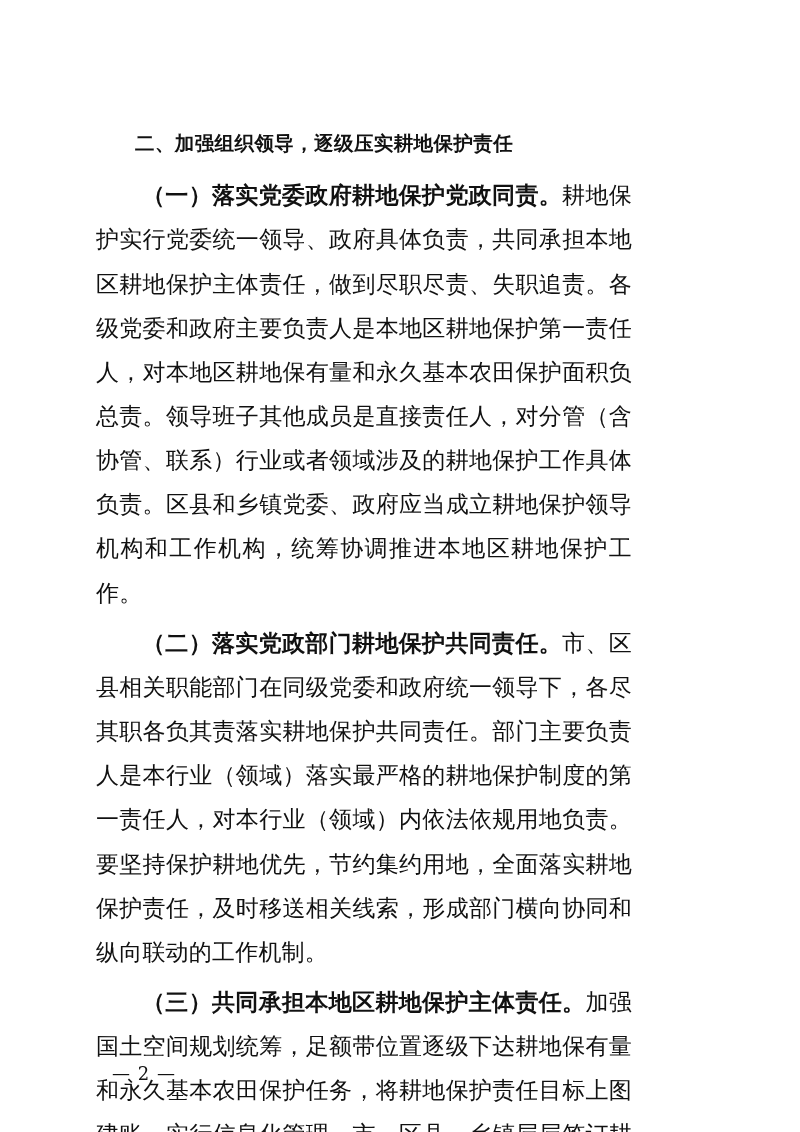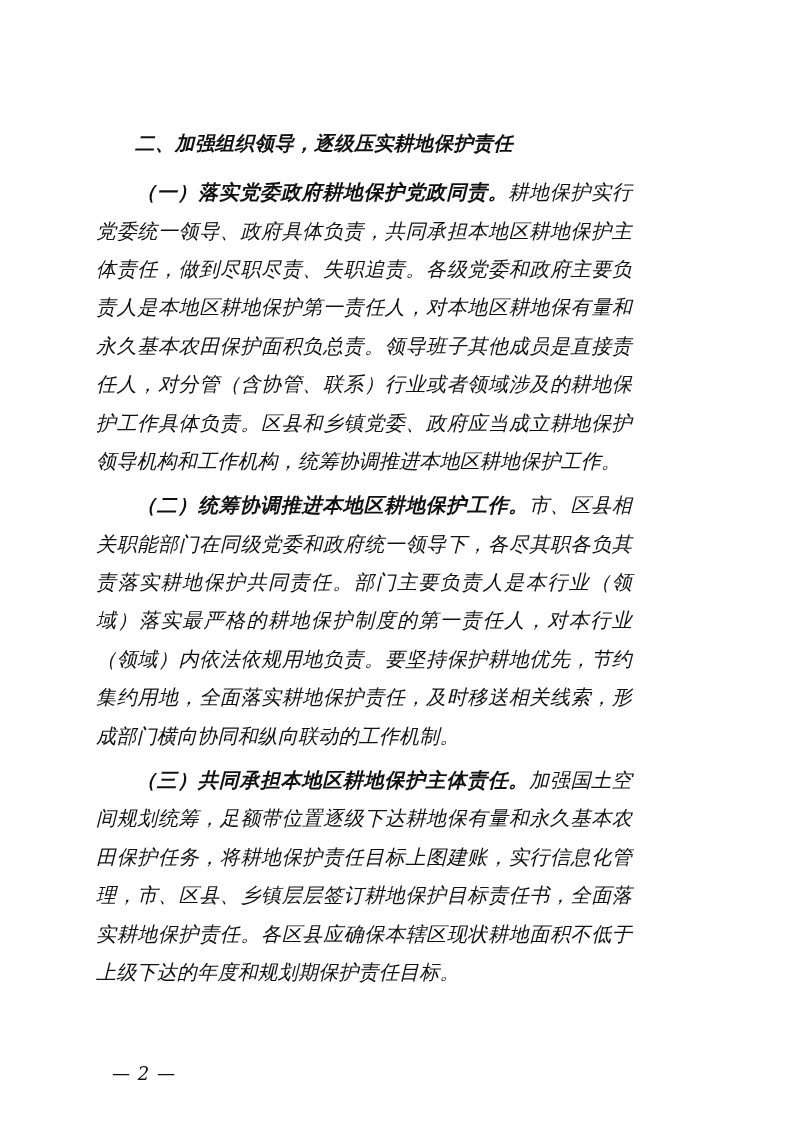--- a/index.html
+++ b/index.html
@@ -14,32 +14,31 @@
     color: #111111;
     position: relative;
     overflow: hidden;
   }
   .page {
     box-sizing: border-box;
     width: 728px;
     height: 1132px;
     padding: 128px 96px 0 96px;
     position: relative;
-    font-style: italic;
   }
   .section-heading {
     font-size: 19.5px;
     font-weight: bold;
     letter-spacing: 0.4px;
     margin: 0 0 14px 0;
     text-indent: 2em;
     line-height: 1.6;
   }
   .para {
-    font-size: 20px;
+    font-size: 23px;
     line-height: 1.92;
     margin: 0 0 6px 0;
     text-indent: 2em;
     text-align: justify;
     text-justify: inter-ideograph;
     letter-spacing: 0.2px;
   }
   .para .lead {
     font-weight: bold;
   }
@@ -60,19 +59,19 @@
 </style>
 </head>
 <body>
 
 <div class="page">
 
   <h2 class="section-heading">二、加强组织领导，逐级压实耕地保护责任</h2>
 
   <p class="para"><span class="lead">（一）落实党委政府耕地保护党政同责。</span><span>耕地保护实行党委统一领导、政府具体负责，共同承担本地区耕地保护主体责任，做到尽职尽责、失职追责。各级党委和政府主要负责人是本地区耕地保护第一责任人，对本地区耕地保有量和永久基本农田保护面积负总责。领导班子其他成员是直接责任人，对分管（含协管、联系）行业或者领域涉及的耕地保护工作具体负责。区县和乡镇党委、政府应当成立耕地保护领导机构和工作机构，统筹协调推进本地区耕地保护工作。</span></p>
 
-  <p class="para"><span class="lead">（二）统筹协调推进本地区耕地保护工作。</span><span>市、区县相关职能部门在同级党委和政府统一领导下，各尽其职各负其责落实耕地保护共同责任。部门主要负责人是本行业（领域）落实最严格的耕地保护制度的第一责任人，对本行业（领域）内依法依规用地负责。要坚持保护耕地优先，节约集约用地，全面落实耕地保护责任，及时移送相关线索，形成部门横向协同和纵向联动的工作机制。</span></p>
+  <p class="para"><span class="lead">（二）落实党政部门耕地保护共同责任。</span><span>市、区县相关职能部门在同级党委和政府统一领导下，各尽其职各负其责落实耕地保护共同责任。部门主要负责人是本行业（领域）落实最严格的耕地保护制度的第一责任人，对本行业（领域）内依法依规用地负责。要坚持保护耕地优先，节约集约用地，全面落实耕地保护责任，及时移送相关线索，形成部门横向协同和纵向联动的工作机制。</span></p>
 
   <p class="para"><span class="lead">（三）共同承担本地区耕地保护主体责任。</span><span>加强国土空间规划统筹，足额带位置逐级下达耕地保有量和永久基本农田保护任务，将耕地保护责任目标上图建账，实行信息化管理，市、区县、乡镇层层签订耕地保护目标责任书，全面落实耕地保护责任。各区县应确保本辖区现状耕地面积不低于上级下达的年度和规划期保护责任目标。</span></p>
 
   <div class="page-number"><span class="pn-inner">— 2 —</span></div>
 
 </div>
 
 </body></html>

